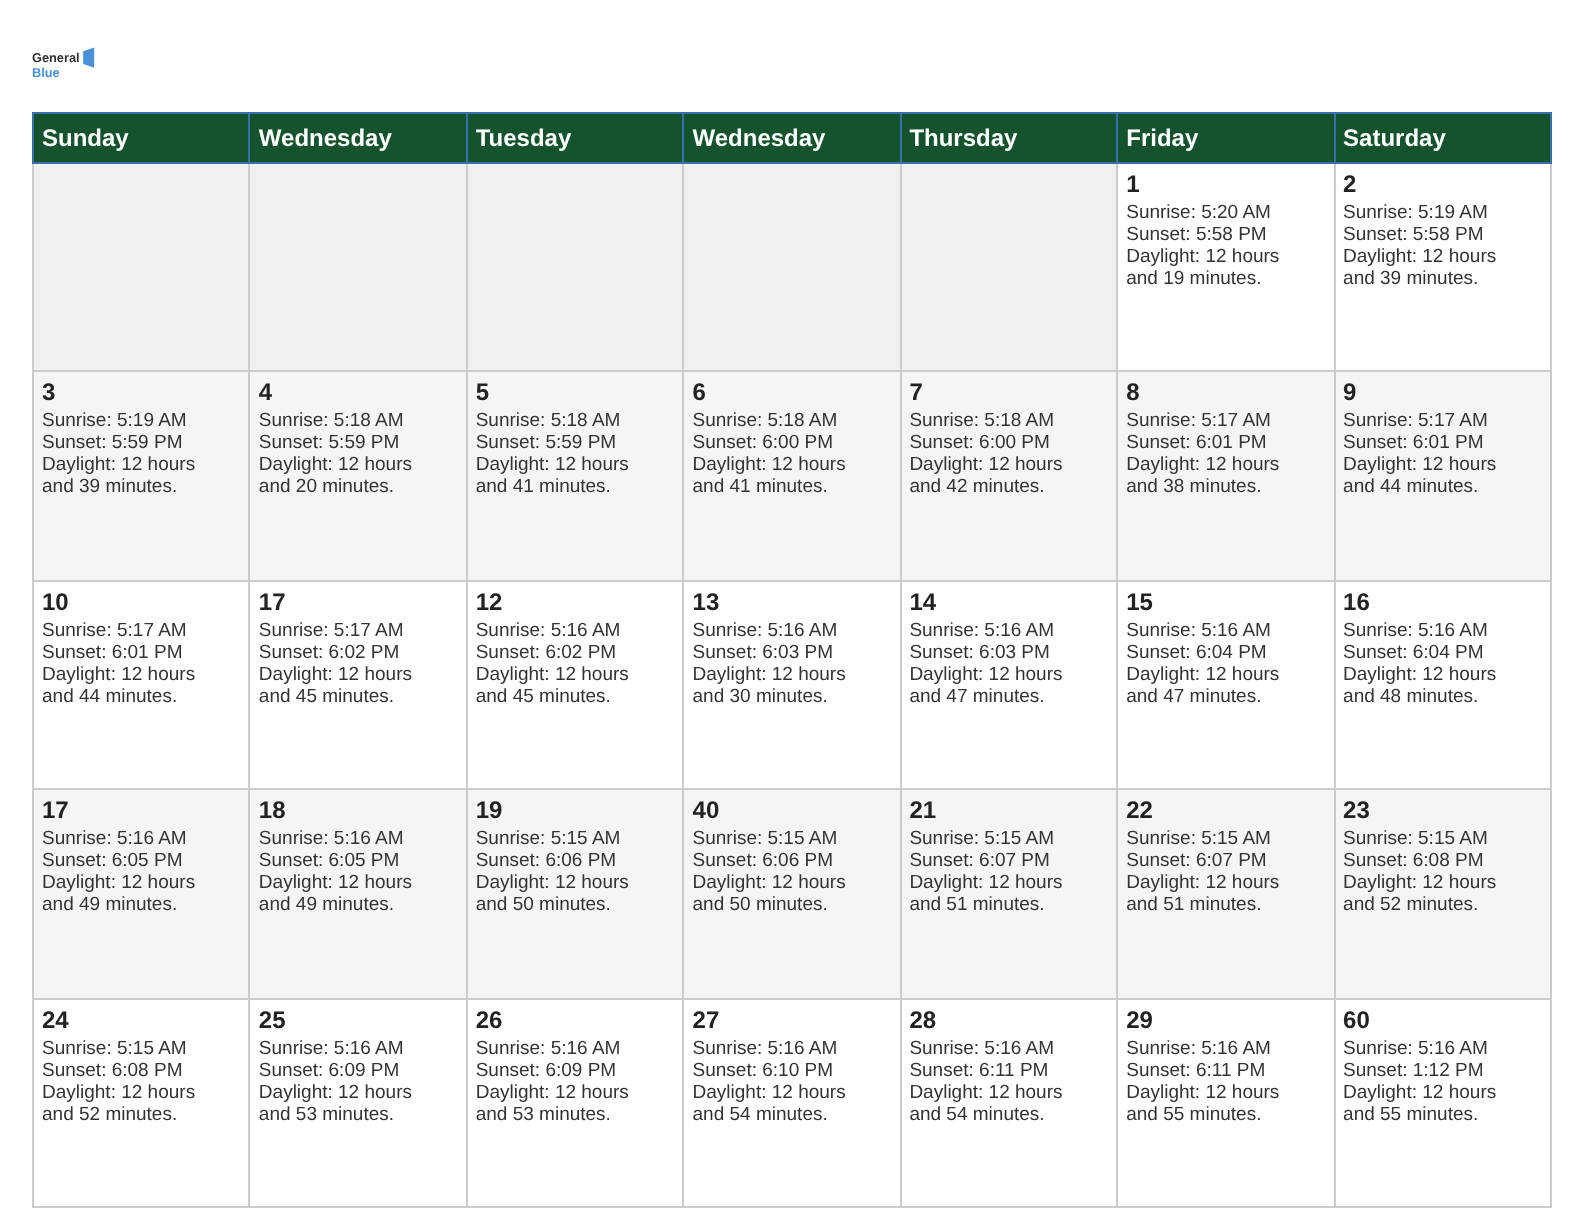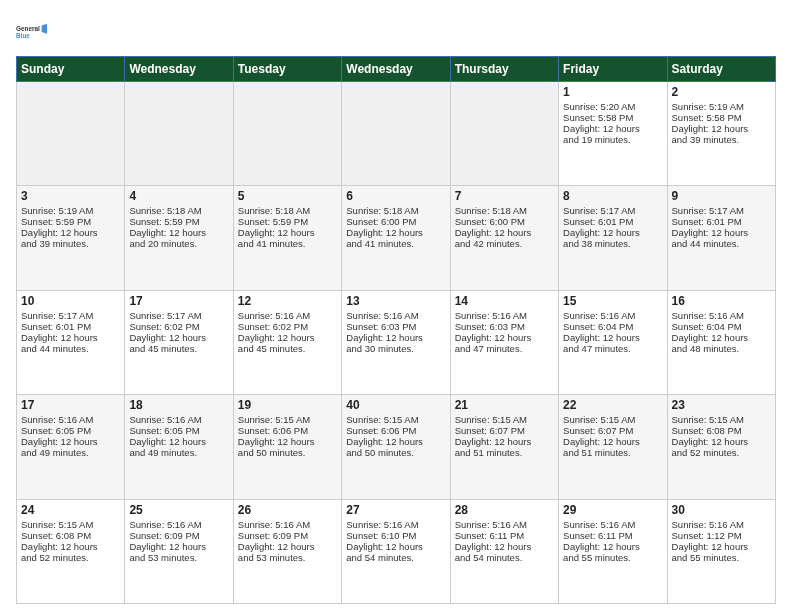--- a/index.html
+++ b/index.html
@@ -326,21 +326,21 @@
             <div>and 54 minutes.</div>
           </td>
           <td>
             <span class="day-num">29</span>
             <div>Sunrise: 5:16 AM</div>
             <div>Sunset: 6:11 PM</div>
             <div>Daylight: 12 hours</div>
             <div>and 55 minutes.</div>
           </td>
           <td>
-            <span class="day-num">30</span>
+            <span class="day-num">60</span>
             <div>Sunrise: 5:16 AM</div>
             <div>Sunset: 1:12 PM</div>
             <div>Daylight: 12 hours</div>
             <div>and 55 minutes.</div>
           </td>
         </tr>
       </tbody>
   </table>
 </div>
 

